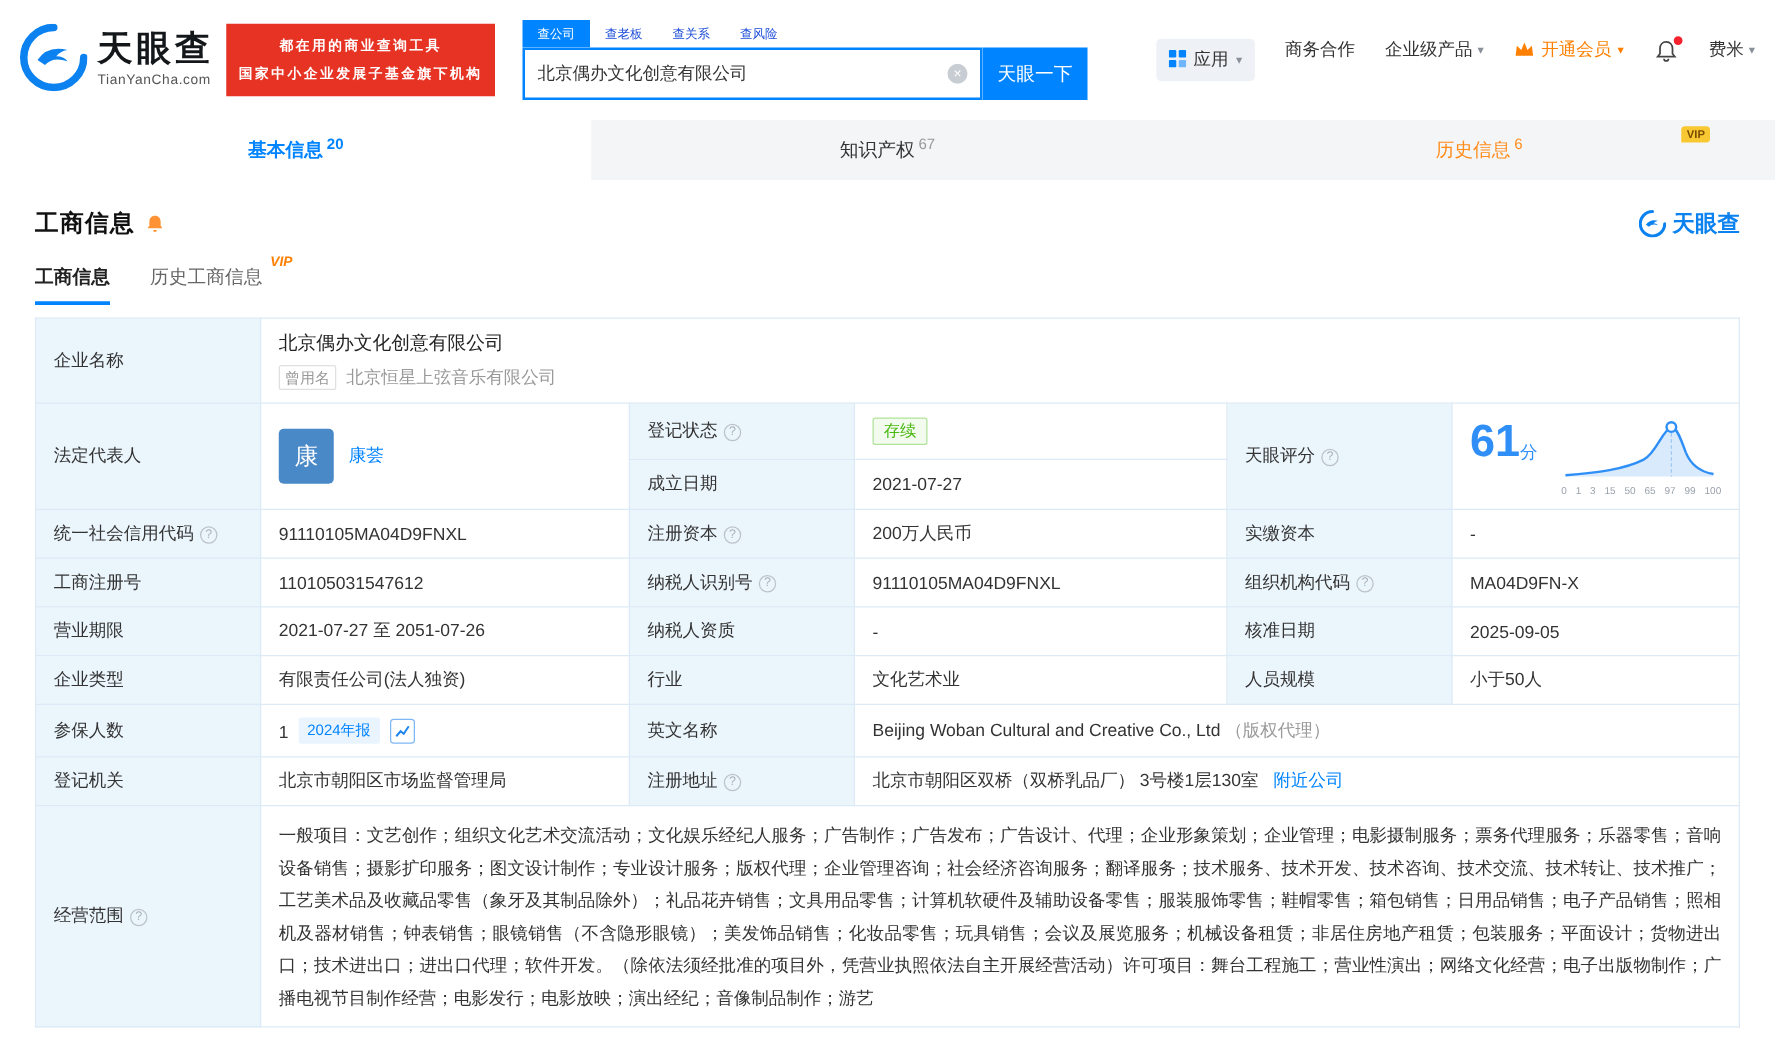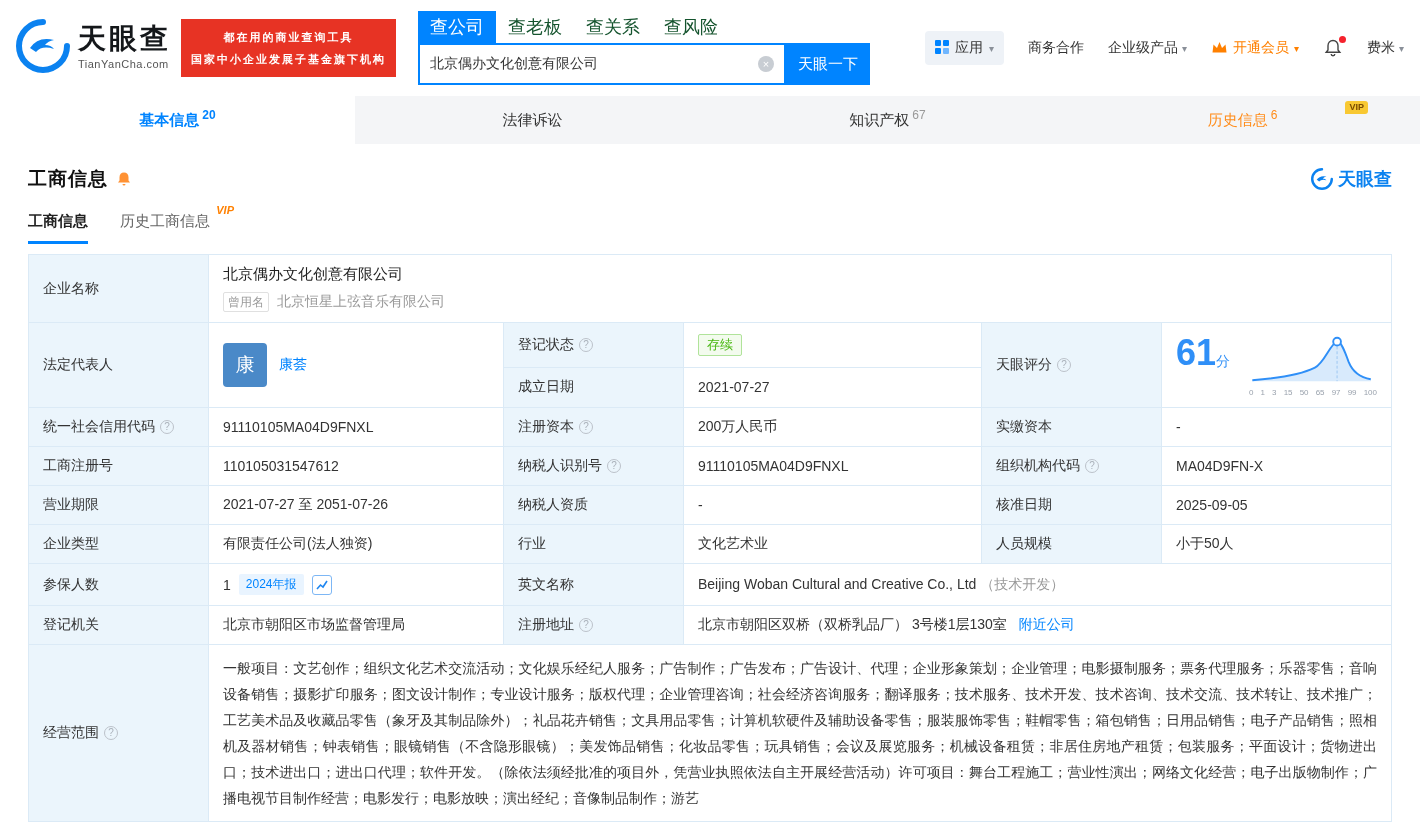--- a/index.html
+++ b/index.html
@@ -6,31 +6,31 @@
 html,body{width:1420px;height:833px;overflow:hidden;background:#fff;color:#333;
   font-family:"Liberation Sans","DejaVu Sans",sans-serif}
 
 .topbar{display:flex;align-items:center;height:96px;padding:0 16px;background:#fff}
 .logo{display:flex;align-items:center;gap:8px;cursor:pointer}
 .logo-txt .cn{font-size:28px;font-weight:bold;color:#14171a;letter-spacing:3px;line-height:30px}
 .logo-txt .en{font-size:11px;color:#555;letter-spacing:.5px}
 .banner{margin-left:10px;background:#e73324;color:#fff;font-size:11px;font-weight:bold;
   line-height:22px;padding:7px 10px;text-align:center;letter-spacing:2px}
 .search-wrap{margin-left:22px}
-.search-tabs{display:flex;font-size:18px}
-.search-tab{padding:4px 12px;cursor:pointer;color:#14532d}
+.search-tabs{display:flex;font-size:10px}
+.search-tab{padding:4px 12px;cursor:pointer;color:#1d4ed8}
 .search-tab.active{background:#0084ff;color:#fff}
 .search-row{display:flex;height:42px;width:452px}
 .input-wrap{position:relative;flex:1}
 .input-wrap input{width:100%;height:100%;border:2px solid #0084ff;padding:0 36px 0 10px;
   font-size:14px;color:#333;outline:none;font-family:inherit}
 .clear{position:absolute;right:12px;top:50%;transform:translateY(-50%);width:16px;height:16px;
   border-radius:50%;background:#c8cdd3;color:#fff;font-size:11px;line-height:16px;text-align:center;cursor:pointer}
 .search-btn{width:84px;background:#0084ff;color:#fff;border:none;font-size:15px;cursor:pointer;font-family:Liberation Sans, sans-serif}
-.hright{margin-left:auto;display:flex;align-items:center;gap:24px;font-size:14px;color:#333;white-space:nowrap}
+.hright{margin-left:auto;display:flex;align-items:flex-start;gap:24px;font-size:14px;color:#333;white-space:nowrap}
 .apps{display:flex;align-items:center;gap:6px;background:#eef2f7;border-radius:4px;padding:8px 10px;cursor:pointer}
 .caret{font-size:10px;color:#8a9099}
 .hlink{cursor:pointer;display:flex;align-items:center;gap:4px}
 .vip-entry{color:#ff8000;display:flex;gap:5px;align-items:center;cursor:pointer}
 .bell-wrap{position:relative;cursor:pointer;display:flex}
 .bell-dot{position:absolute;top:-2px;right:-3px;width:7px;height:7px;border-radius:50%;background:#f5222d}
 
 .mainnav{display:flex;height:48px;background:#f4f5f7}
 .mtab{flex:1;display:flex;align-items:center;justify-content:center;font-size:15px;color:#333;
   position:relative;cursor:pointer}
@@ -163,23 +163,20 @@
     </span>
   </div>
 </header>
 
 <nav class="mainnav">
   <div class="mtab active">
     <span>基本信息</span>
     <span class="mcount">20</span>
   </div>
   <div class="mtab">
-    <span>法律诉讼</span>
-  </div>
-  <div class="mtab">
     <span>知识产权</span>
     <span class="mcount">67</span>
   </div>
   <div class="mtab history">
     <span>历史信息</span>
     <span class="mcount">6</span>
     <span class="vip-ribbon">VIP</span>
   </div>
 </nav>
 
@@ -338,21 +335,21 @@
           <span class="chart-ic">
             <svg width="14" height="14" viewBox="0 0 14 14">
                   <polyline points="2,11 5.5,7 8,9 12,3" fill="none" stroke="#1f86f0" stroke-width="1.6"></polyline>
                 </svg>
           </span>
         </div>
       </td>
       <td class="lbl"><span>英文名称</span></td>
       <td colspan="3">
         <span>Beijing Woban Cultural and Creative Co., Ltd</span>
-        <span class="gray">（技术开发）</span>
+        <span class="gray">（版权代理）</span>
       </td>
     </tr>
 
     <tr>
       <td class="lbl"><span>登记机关</span></td>
       <td>北京市朝阳区市场监督管理局</td>
       <td class="lbl">
         <span>注册地址</span><span class="help">?</span>
       </td>
       <td colspan="3">

